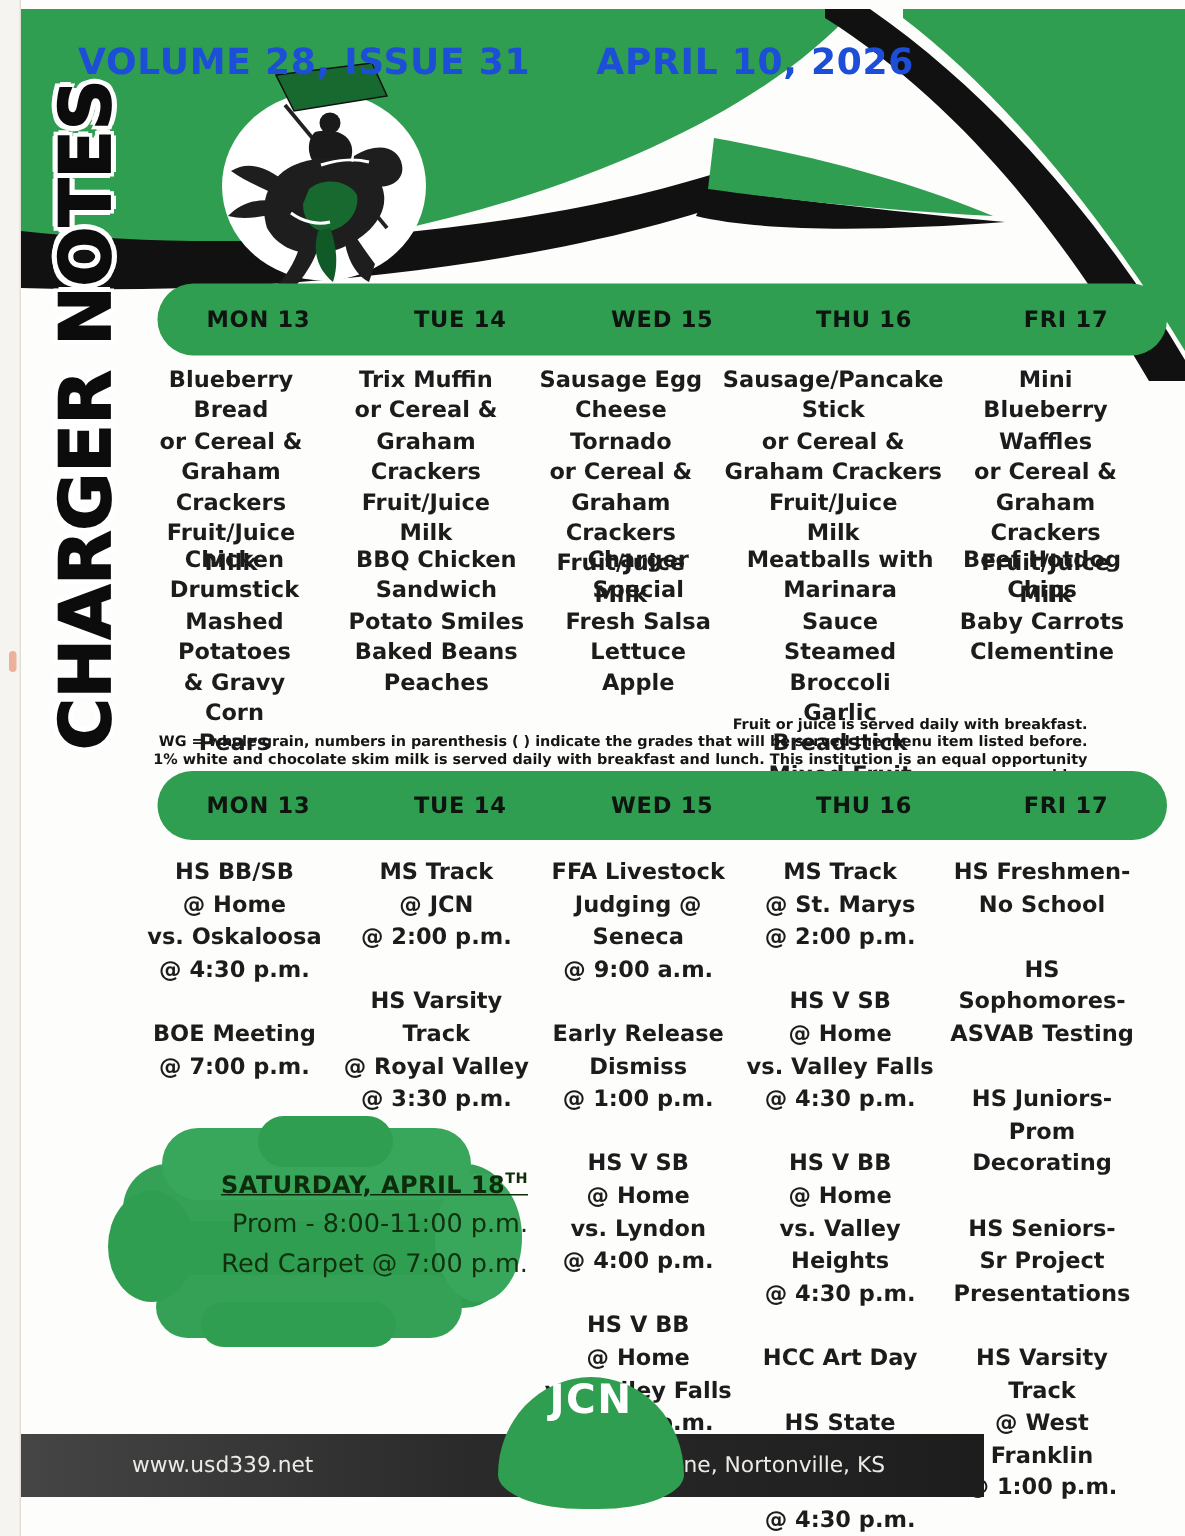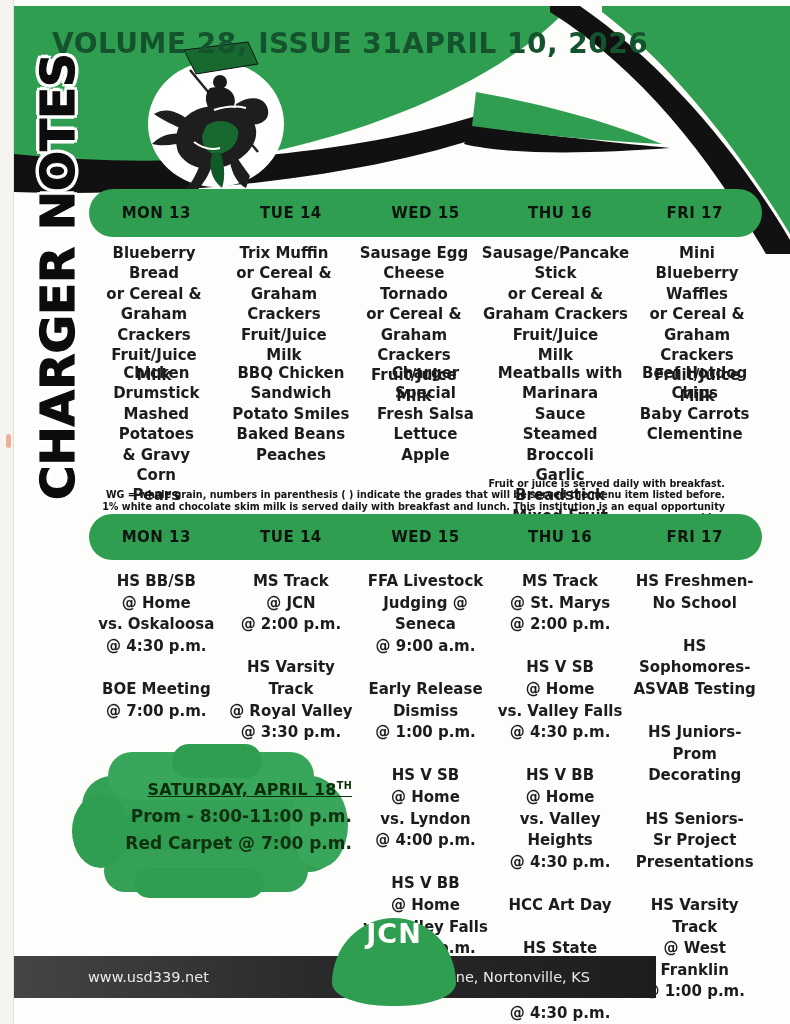--- a/index.html
+++ b/index.html
@@ -11,24 +11,24 @@
 
   .header-art{position:absolute;left:14px;top:6px;}
 
   .masthead{position:absolute;left:30px;top:500px;width:442px;height:62px;
             transform:rotate(-90deg);transform-origin:left top;
             font-size:47px;font-weight:bold;letter-spacing:0px;color:#0c0c0c;
             -webkit-text-stroke:1.2px #0c0c0c;white-space:nowrap;
             text-shadow:-3px -3px 0 #fff,3px -3px 0 #fff,-3px 3px 0 #fff,3px 3px 0 #fff,
                          0 -4px 0 #fff,0 4px 0 #fff,-4px 0 0 #fff,4px 0 0 #fff;}
 
-  .issue-line{position:absolute;left:52px;top:27px;display:flex;
-              font-size:28px;font-weight:bold;letter-spacing:.5px;color:#14532d;white-space:nowrap;}
-
-  .daybar{position:absolute;left:89px;width:673px;background:#2f9e50;border-radius:26px;
+  .issue-line{position:absolute;left:52px;top:27px;display:flex;gap:44px;
+              font-size:24px;font-weight:bold;letter-spacing:.5px;color:#1d4ed8;white-space:nowrap;}
+
+  .daybar{position:absolute;left:105px;width:673px;background:#2f9e50;border-radius:26px;
           display:flex;align-items:center;}
   .daybar1{top:189px;height:48px;}
   .daybar2{top:514px;height:46px;}
   .day-label{flex:1;text-align:center;font-size:15px;font-weight:bold;letter-spacing:.5px;color:#0e1510;}
 
   .row{position:absolute;left:89px;width:673px;display:flex;}
   .cell{flex:1;text-align:center;font-size:15px;font-weight:bold;line-height:1.36;
         white-space:pre-line;color:#1c1c1c;padding:0 3px;box-sizing:border-box;}
   .breakfast{top:243px;}
   .lunch{top:363px;}
@@ -44,21 +44,21 @@
   .b2{left:18px;top:66px;width:244px;height:58px;background:#2f9e50;}
   .b3{left:32px;top:4px;width:206px;height:48px;background:#38a75c;}
   .b4{left:28px;top:102px;width:204px;height:42px;}
   .b5{left:-4px;top:46px;width:58px;height:74px;border-radius:50%;background:#2f9e50;}
   .b6{left:214px;top:34px;width:58px;height:86px;border-radius:50%;background:#38a75c;}
   .b7{left:58px;top:120px;width:130px;height:30px;border-radius:16px;background:#2f9e50;}
   .b8{left:96px;top:-4px;width:90px;height:34px;border-radius:17px;background:#2f9e50;}
   .prom-text{position:absolute;left:0;top:0;width:100%;padding-top:32px;text-align:right;color:#10300f;}
   .prom-title{font-size:16px;font-weight:bold;text-decoration:underline;letter-spacing:.3px;color:#0d2c0c;}
   .prom-title sup{font-size:.6em;}
-  .prom-line{font-size:17px;font-weight:bold;margin-top:7px;color:#10300f;}
+  .prom-line{font-size:17px;font-weight:normal;margin-top:7px;color:#10300f;}
 
   .footer-bar{position:absolute;left:14px;top:956px;width:642px;height:42px;
               background:linear-gradient(90deg,#454545,#2b2b2b 45%,#1d1d1d);
               display:flex;align-items:center;justify-content:space-between;
               padding:0 66px 0 74px;box-sizing:border-box;color:#eceae5;font-size:14.5px;}
   .jcn-badge{position:absolute;left:332px;top:918px;width:124px;height:88px;background:#2f9e50;
              border-radius:50% 50% 46% 46% / 74% 74% 26% 26%;
              display:flex;align-items:flex-start;justify-content:center;}
   .jcn-badge span{font-size:27px;font-weight:bold;color:#fff;letter-spacing:1px;padding-bottom:6px;}
 </style>

